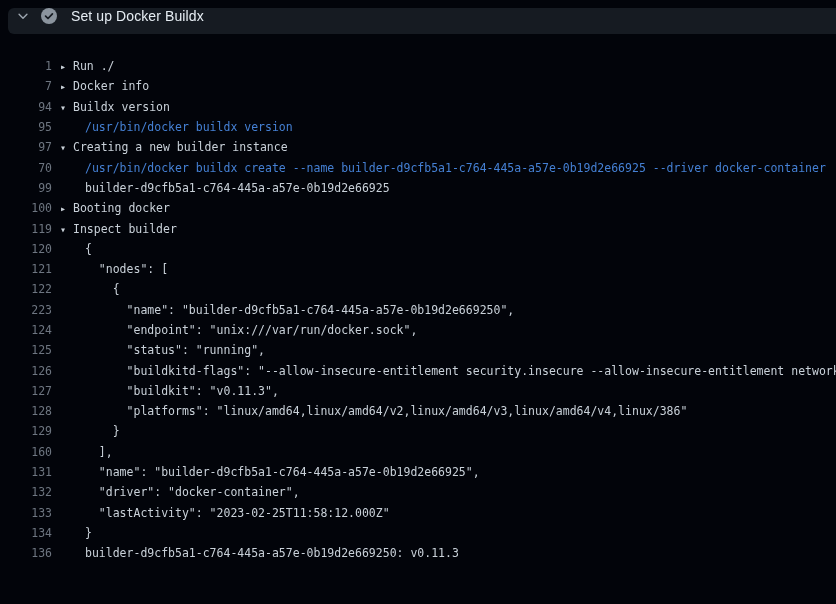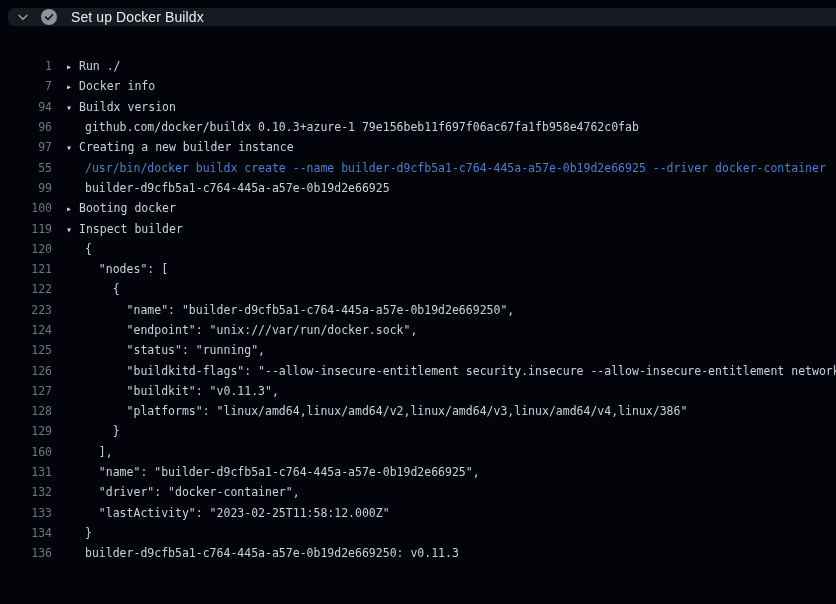--- a/index.html
+++ b/index.html
@@ -9,25 +9,25 @@
     height: 604px;
     background: #02040a;
     overflow: hidden;
     font-family: "Liberation Sans", sans-serif;
   }
   .step-header {
     position: absolute;
     left: 8px;
     top: 8px;
     right: 0;
-    height: 18px;
+    height: 26px;
     background: #161b22;
     border-radius: 6px 0 0 6px;
     display: flex;
-    align-items: center;
+    align-items: flex-start;
     cursor: pointer;
   }
   .chev-box {
     width: 16px;
     height: 16px;
     margin-left: 7px;
     display: flex;
     align-items: center;
     justify-content: center;
     flex: none;
@@ -65,21 +65,21 @@
     overflow: hidden;
   }
   .line-number {
     flex: 0 0 52px;
     text-align: right;
     color: #6e7681;
     cursor: pointer;
     user-select: none;
   }
   .line-body {
-    margin-left: 14px;
+    margin-left: 8px;
     white-space: pre;
   }
   .line-body.indent {
     margin-left: 33px;
   }
   .t-group { color: #c9d1d9; cursor: pointer; }
   .t-command { color: #4580d4; }
   .t-output { color: #c9d1d9; }
   .tri {
     display: inline-block;
@@ -116,33 +116,33 @@
     <div class="log-line">
       <span class="line-number">7</span>
       <span class="line-body t-group"><span class="tri">▸</span><span>Docker info</span></span>
     </div>
 
     <div class="log-line">
       <span class="line-number">94</span>
       <span class="line-body t-group"><span class="tri">▾</span><span>Buildx version</span></span>
     </div>
 
-
-    <div class="log-line">
-      <span class="line-number">96</span>
-      <span class="line-body indent t-output">github.com/docker/buildx 0.10.3+azure-1 79e156beb11f697f06ac67fa1fb958e4762c0fab</span>
-    </div>
+    <div class="log-line">
+      <span class="line-number">95</span>
+      <span class="line-body indent t-command">/usr/bin/docker buildx version</span>
+    </div>
+
 
     <div class="log-line">
       <span class="line-number">97</span>
       <span class="line-body t-group"><span class="tri">▾</span><span>Creating a new builder instance</span></span>
     </div>
 
     <div class="log-line">
-      <span class="line-number">55</span>
+      <span class="line-number">70</span>
       <span class="line-body indent t-command">/usr/bin/docker buildx create --name builder-d9cfb5a1-c764-445a-a57e-0b19d2e66925 --driver docker-container</span>
     </div>
 
     <div class="log-line">
       <span class="line-number">99</span>
       <span class="line-body indent t-output">builder-d9cfb5a1-c764-445a-a57e-0b19d2e66925</span>
     </div>
 
     <div class="log-line">
       <span class="line-number">100</span>

